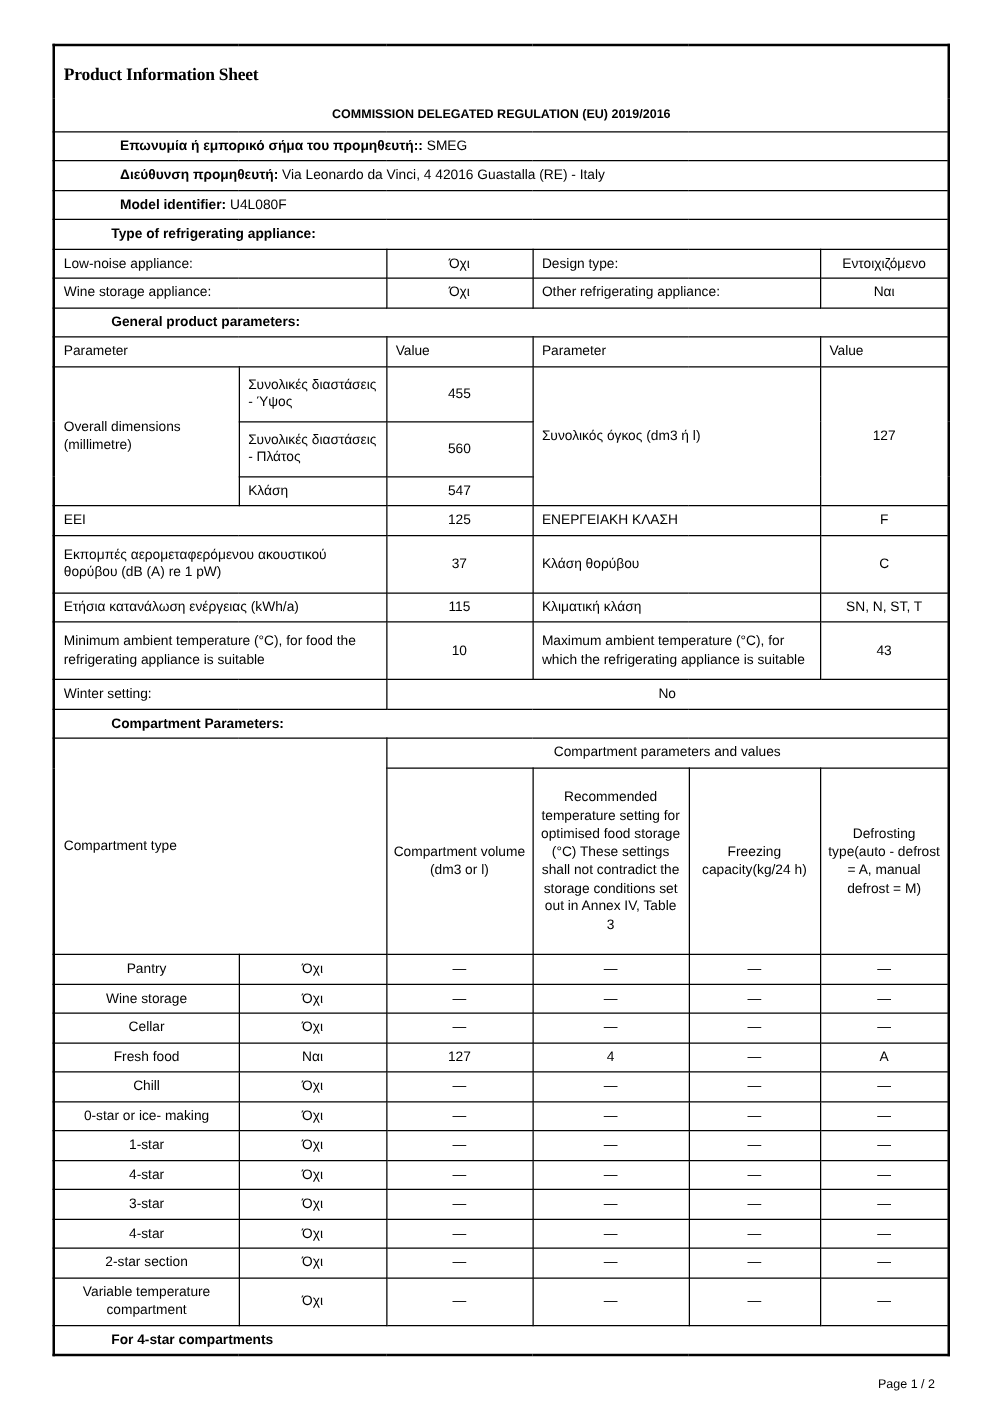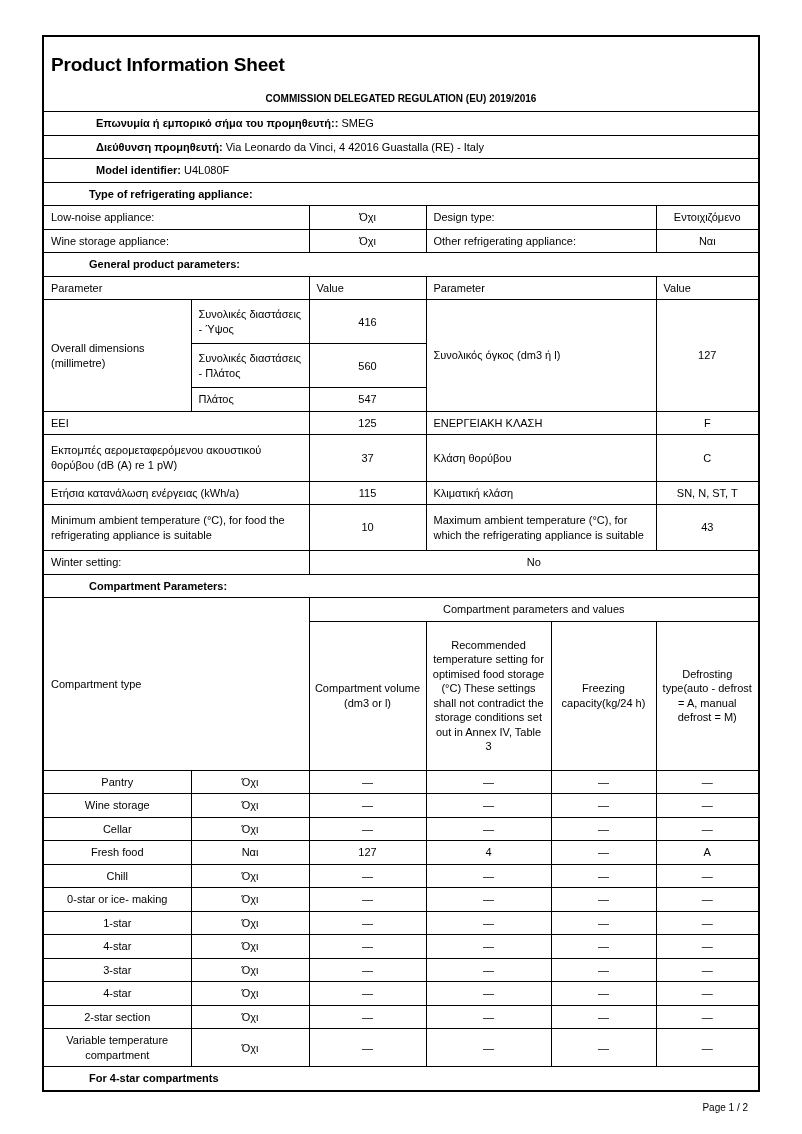--- a/index.html
+++ b/index.html
@@ -24,24 +24,24 @@
     line-height: 1.32;
     padding: 4px 7px;
     vertical-align: middle;
     word-wrap: break-word;
   }
   .center { text-align: center; }
   .b { font-weight: bold; padding-left: 45px; }
   .title-cell { border-bottom: none; padding: 15px 7px 9px 7px; }
   .title-cell h1 {
     margin: 0;
-    font-size: 19px;
+    font-size: 14px;
     font-weight: bold;
     letter-spacing: -0.2px;
-    font-family: Liberation Sans, sans-serif;
+    font-family: Liberation Serif, serif;
   }
   .sub { border-top: none; font-size: 10px; font-weight: bold; padding: 6px 7px; text-align: center; }
   tr.tallhead td { height: 146px; padding: 16px 5px; }
   td.dimlabel { padding-right: 4px; }
   .pad2 { padding-top: 7px; padding-bottom: 7px; }
   .pad3 { padding-top: 8px; padding-bottom: 8px; }
   .footer {
     position: absolute;
     top: 1102px;
     right: 54px;
@@ -112,30 +112,30 @@
       </tr>
       <tr>
         <td colspan="2">Parameter</td>
         <td>Value</td>
         <td colspan="2">Parameter</td>
         <td>Value</td>
       </tr>
       <tr>
         <td rowspan="3" class="dimlabel">Overall dimensions (millimetre)</td>
         <td class="pad2">Συνολικές διαστάσεις - Ύψος</td>
-        <td class="center">416</td>
+        <td class="center">455</td>
         <td colspan="2" rowspan="3">Συνολικός όγκος (dm3 ή l)</td>
         <td rowspan="3" class="center">127</td>
       </tr>
       <tr>
         <td class="pad2">Συνολικές διαστάσεις - Πλάτος</td>
         <td class="center">560</td>
       </tr>
       <tr>
-        <td>Πλάτος</td>
+        <td>Κλάση</td>
         <td class="center">547</td>
       </tr>
       <tr>
         <td colspan="2">EEI</td>
         <td class="center">125</td>
         <td colspan="2">ΕΝΕΡΓΕΙΑΚΗ ΚΛΑΣΗ</td>
         <td class="center">F</td>
       </tr>
       <tr>
         <td colspan="2" class="pad3">Εκπομπές αερομεταφερόμενου ακουστικού θορύβου (dB (A) re 1 pW)</td>

